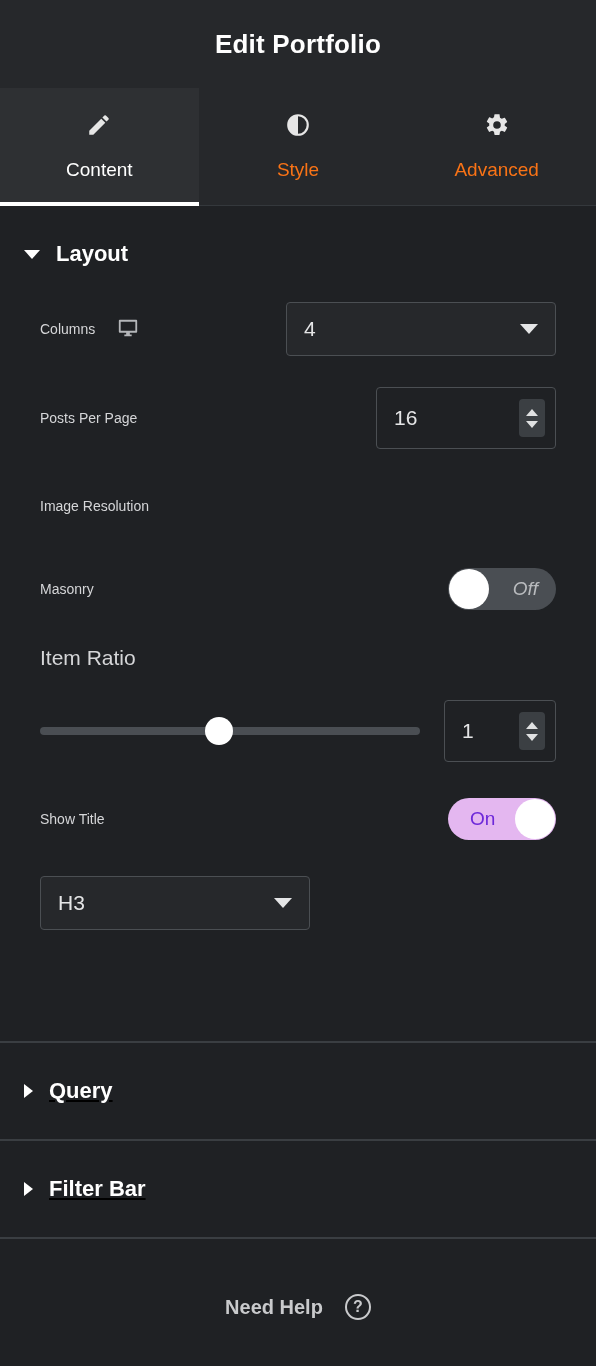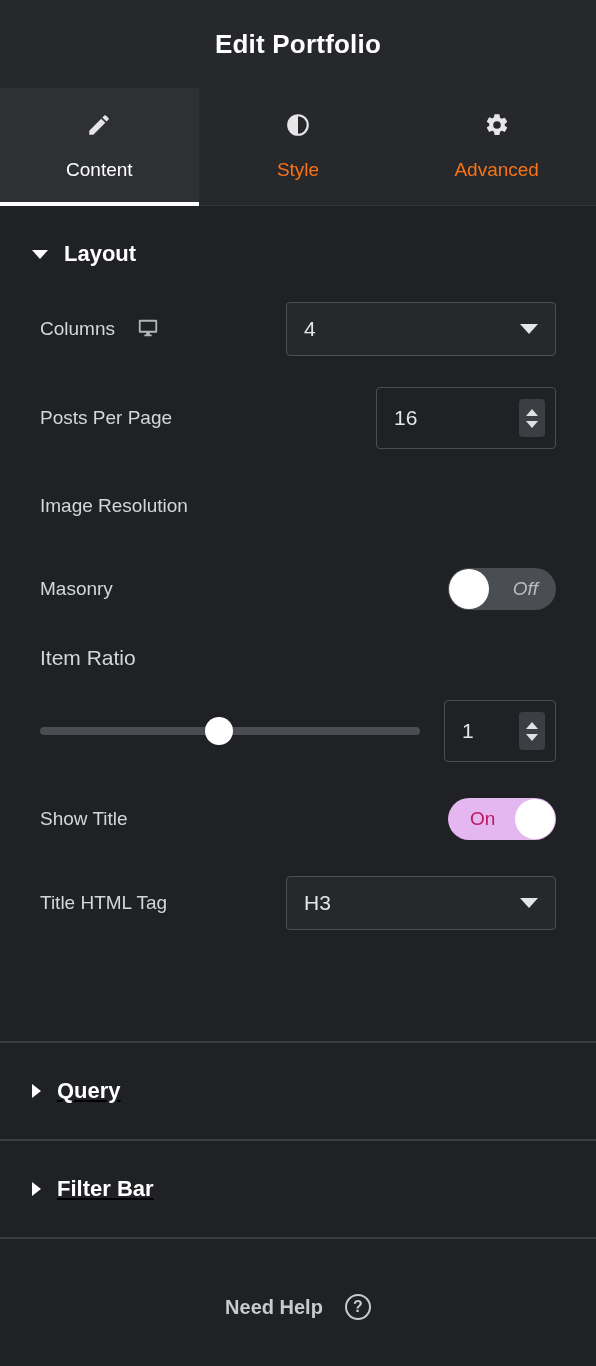--- a/index.html
+++ b/index.html
@@ -85,21 +85,21 @@
   }
 
   
   .section {
     border-bottom: 2px solid #3a3e42;
   }
   .section-head {
     display: flex;
     align-items: center;
     gap: 16px;
-    padding: 0 32px;
+    padding: 0 24px;
     height: 96px;
     cursor: pointer;
   }
   .section-head.sub { height: 96px; text-decoration: underline; }
   .caret {
     width: 13px; height: 13px;
     display: inline-block;
     position: relative;
     flex: 0 0 auto;
   }
@@ -130,21 +130,21 @@
     margin-bottom: 31px;
     min-height: 52px;
   }
   .ctrl-label-wrap {
     display: flex;
     align-items: center;
     gap: 22px;
   }
   .ctrl-label {
     color: #d5d6d8;
-    font-size: 19px;
+    font-size: 14px;
   }
   .device-icon {
     width: 22px; height: 22px;
     color: #b4b6b9;
     display: block;
   }
   .device-icon svg { width: 100%; height: 100%; fill: currentColor; display: block; }
 
   
   .select {
@@ -224,21 +224,21 @@
     position: relative;
     display: flex;
     align-items: center;
     cursor: pointer;
     flex: 0 0 auto;
   }
   .switch.off { background: #4a4e53; justify-content: flex-end; padding-right: 18px; font-style: italic; }
   .switch.on  { background: #e4b7f0; justify-content: flex-start; padding-left: 22px; }
   .switch-text { font-size: 19px; }
   .switch.off .switch-text { color: #b9bbbe; }
-  .switch.on  .switch-text { color: #be185d; }
+  .switch.on  .switch-text { color: #6d28d9; }
   .knob {
     position: absolute;
     top: 1px;
     width: 40px; height: 40px;
     border-radius: 50%;
     background: #ffffff;
   }
   .switch.off .knob { left: 1px; }
   .switch.on  .knob { right: 1px; }
 
@@ -417,21 +417,20 @@
 
         <div class="ctrl-row">
           <span class="ctrl-label">Show Title</span>
           <div class="switch on">
             <span class="switch-text">On</span>
             <span class="knob"></span>
           </div>
         </div>
 
         <div class="ctrl-row">
-          <span class="ctrl-label">Title HTML Tag</span>
           <div class="select">
             <span class="select-value">H3</span>
             <span class="select-arrow"></span>
           </div>
         </div>
 
         <div class="section-spacer"></div>
       </div>
     </div>
 

